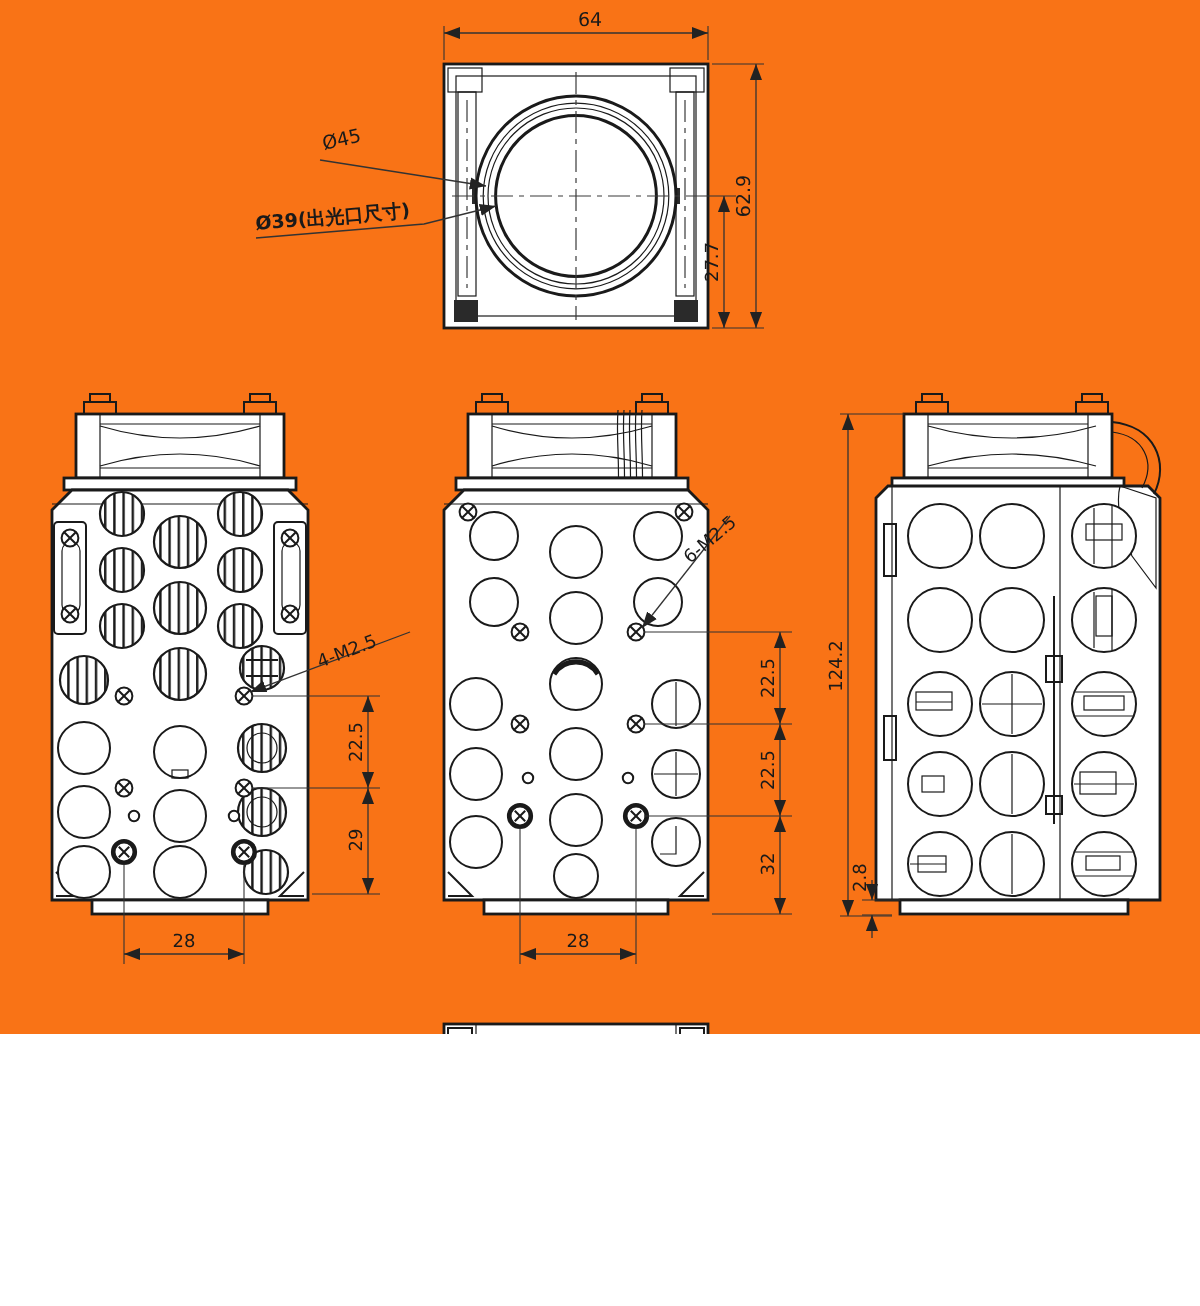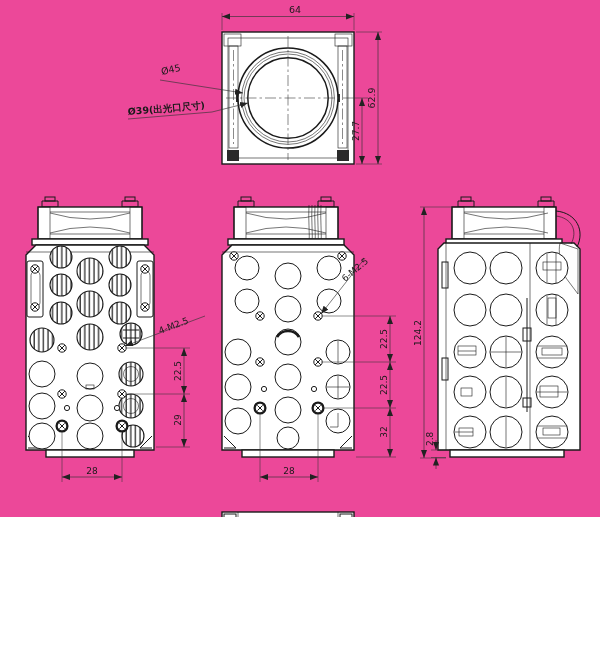--- a/index.html
+++ b/index.html
@@ -1,16 +1,16 @@
 <!DOCTYPE html>
 <html><head>
 <meta charset="utf-8">
 <style>
   html,body { margin:0; padding:0; background:#ffffff; }
-  .page { width:600px; height:517px; background:#ec4899; position:relative; overflow:hidden; }
+  .page { width:600px; height:517px; background:#f97316; position:relative; overflow:hidden; }
   svg { display:block; }
   .ol  { fill:#ffffff; stroke:#1a1a1a; stroke-width:1.4; }
   .l1  { fill:none; stroke:#1a1a1a; stroke-width:1; }
   .l0  { fill:none; stroke:#1a1a1a; stroke-width:0.6; }
   .hole{ fill:#ffffff; stroke:#1a1a1a; stroke-width:1; }
   .vent{ stroke:#1a1a1a; stroke-width:1.1; }
   .dk  { fill:#2a2a2a; stroke:none; }
   .dim { stroke:#333333; stroke-width:0.65; fill:none; }
   .ext { stroke:#333333; stroke-width:0.55; fill:none; }
   .cl  { stroke:#3a3a3a; stroke-width:0.6; fill:none; stroke-dasharray:11 3 2.5 3; }

